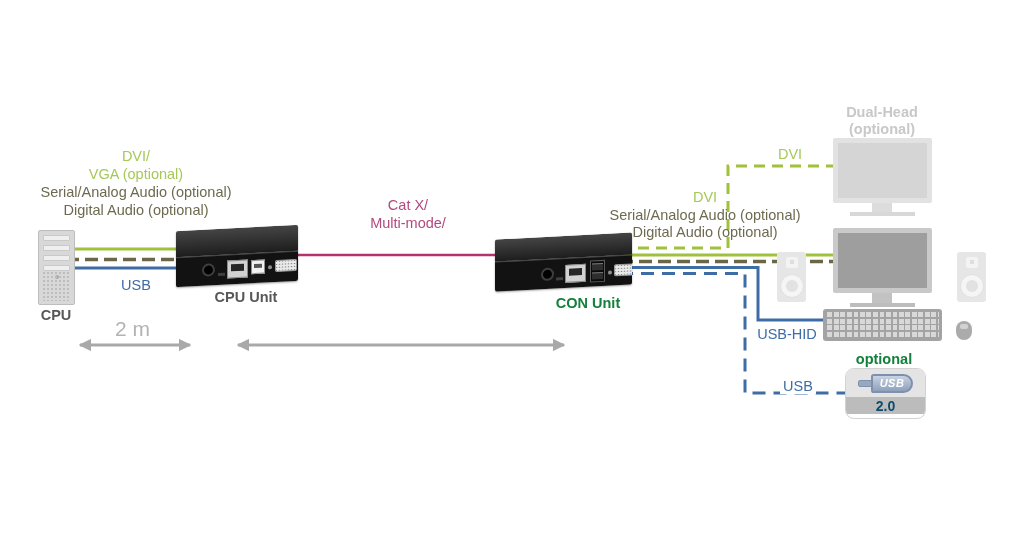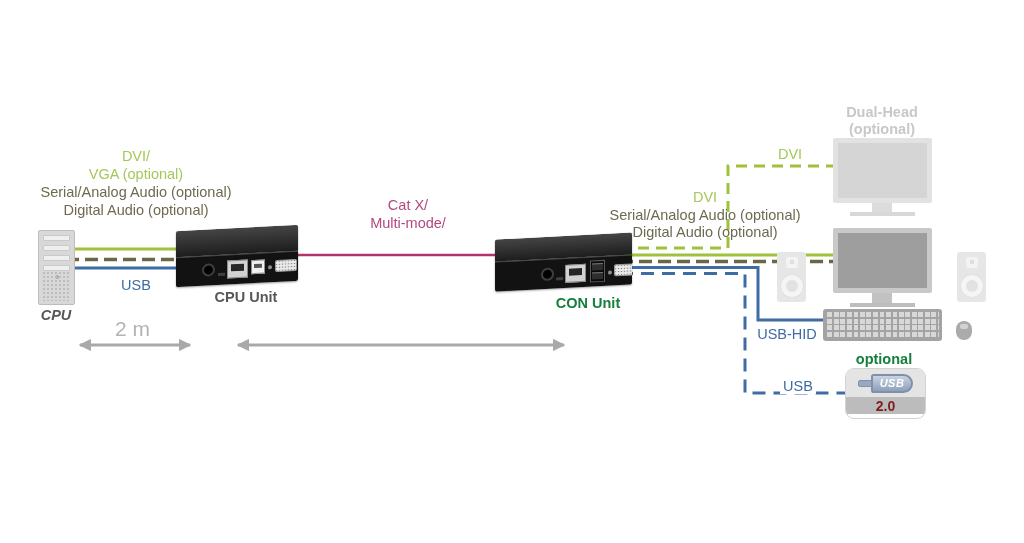--- a/index.html
+++ b/index.html
@@ -64,21 +64,21 @@
   .keyboard{left:823px;top:309px;width:119px;height:32px;background:#a3a3a3;border-radius:3px;}
   .keys{position:absolute;inset:3px;background-color:#d8d8d8;
         background-image:repeating-linear-gradient(0deg,#a3a3a3 0 1.5px, transparent 1.5px 6.5px),
                          repeating-linear-gradient(90deg,#a3a3a3 0 1.5px, transparent 1.5px 6.5px);}
   .mouse{left:956px;top:321px;width:16px;height:19px;background:#ababab;border-radius:8px;}
   .mouse:after{content:"";position:absolute;left:4px;top:3px;width:8px;height:5px;background:#d2d2d2;border-radius:2px;}
 
   
   .usb-badge{left:845px;top:368px;width:79px;height:49px;border-radius:9px;overflow:hidden;border:1px solid #d2d2d2;}
   .badge-top{height:28px;background:#e4e4e4;display:flex;align-items:center;justify-content:center;}
-  .badge-bottom{height:17px;background:#bcbcbc;color:#7f1d1d;font-size:14px;font-weight:bold;
+  .badge-bottom{height:17px;background:#bcbcbc;color:#0c4a6e;font-size:14px;font-weight:bold;
                 display:flex;align-items:center;justify-content:center;}
   .usb-logo{display:flex;align-items:center;}
   .usb-plug{width:14px;height:5px;background:#97a8c0;border:1px solid #8092ae;border-radius:2px;margin-right:-3px;}
   .usb-box{width:38px;height:15px;background:linear-gradient(180deg,#c9d3e2,#8ea0ba);border:2px solid #7e90ac;
            border-radius:3px 10px 10px 3px;color:#fff;font-size:11px;font-weight:bold;font-style:italic;
            display:flex;align-items:center;justify-content:center;letter-spacing:.5px;}
   .whitebg{background:#fff;padding:0 3px;}
 </style>
 </head>
 <body>
@@ -176,21 +176,21 @@
     </div>
     <div class="badge-bottom">2.0</div>
   </div>
 
   <div class="lbl" style="left: 36px; top: 148px; width: 200px; color: rgb(166, 200, 89);">DVI/</div>
   <div class="lbl" style="left: 36px; top: 166px; width: 200px; color: rgb(166, 200, 89);">VGA (optional)</div>
   <div class="lbl" style="left: 36px; top: 184px; width: 200px; color: rgb(110, 106, 80);">Serial/Analog Audio (optional)</div>
   <div class="lbl" style="left: 36px; top: 202px; width: 200px; color: rgb(110, 106, 80);">Digital Audio (optional)</div>
   <div class="lbl" style="left: 110px; top: 277px; width: 52px; color: rgb(62, 109, 165);">USB</div>
 
-  <div class="lbl bold" style="left: 36px; top: 307px; width: 40px; color: rgb(87, 87, 87); font-style: italic;">CPU</div>
+  <div class="lbl bold" style="left: 36px; top: 307px; width: 40px; color: rgb(87, 87, 87);">CPU</div>
   <div class="lbl bold" style="left: 186px; top: 289px; width: 120px; color: rgb(87, 87, 87);">CPU Unit</div>
   <div class="lbl big" style="left: 75px; top: 318px; width: 115px; color: rgb(179, 179, 179);">2 m</div>
 
   <div class="lbl" style="left: 338px; top: 215px; width: 140px; color: rgb(178, 74, 127);">Multi-mode/</div>
   <div class="lbl" style="left: 338px; top: 197px; width: 140px; color: rgb(178, 74, 127);">Cat X/</div>
 
   <div class="lbl bold" style="left: 528px; top: 295px; width: 120px; color: #15803d;">CON Unit</div>
 
   <div class="lbl" style="left: 758px; top: 146px; width: 64px; color: rgb(166, 200, 89);">DVI</div>
   <div class="lbl" style="left: 655px; top: 189px; width: 100px; color: rgb(166, 200, 89);">DVI</div>

